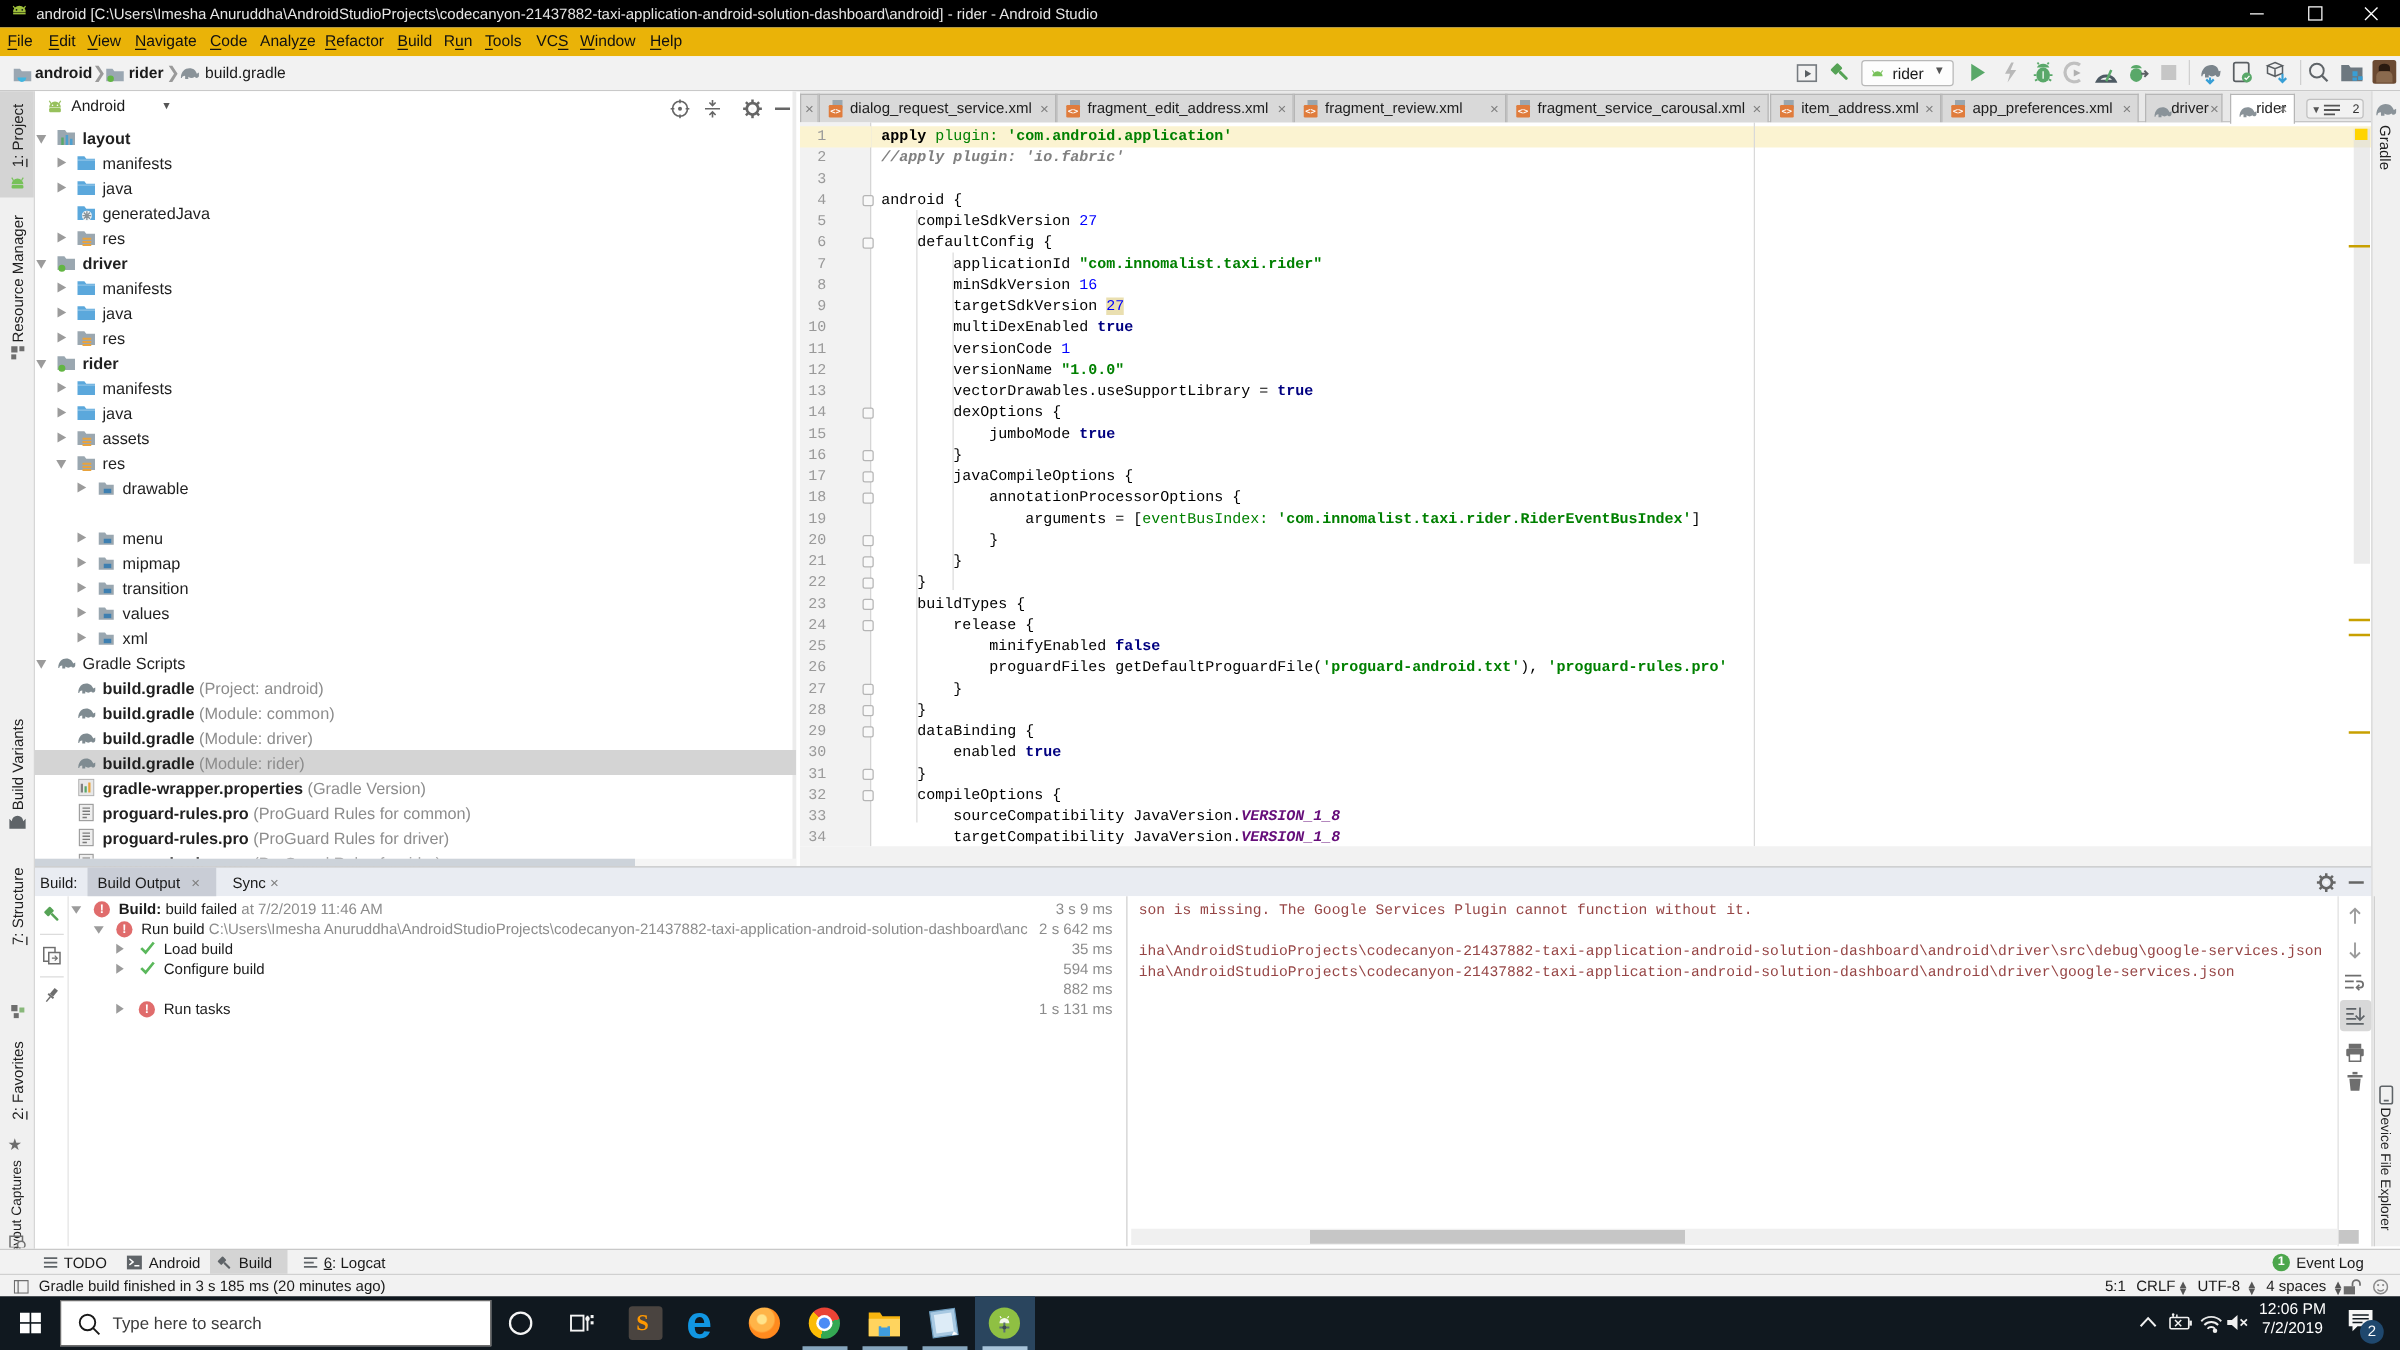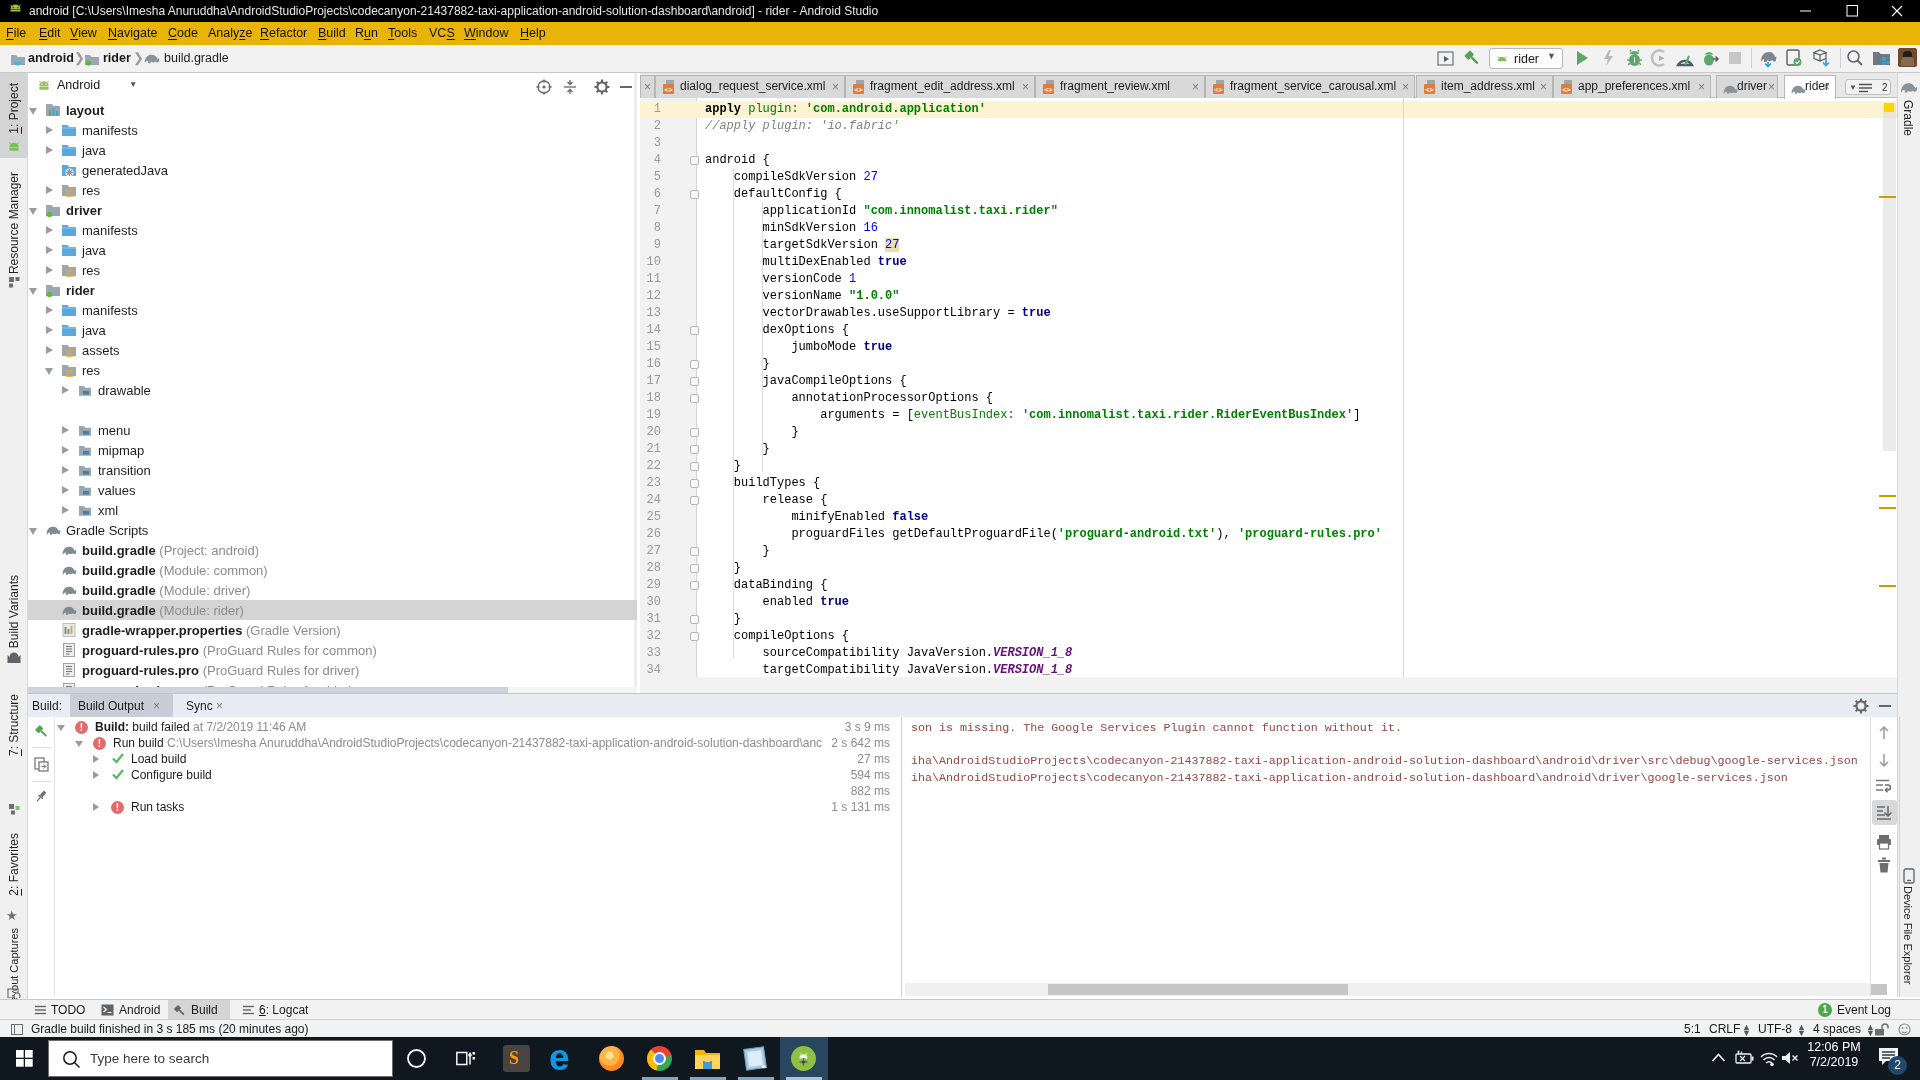--- a/index.html
+++ b/index.html
@@ -37,21 +37,21 @@
 .tab .x{position:absolute;right:5px;top:4px;color:#7e7e7e;font-size:12px;}
 .tab .ic{position:absolute;left:5px;top:3px;width:16px;height:16px;}
 #editor{left:640px;top:98px;width:1257px;height:579px;background:#fff;}
 #gutter{position:absolute;left:0;top:0;width:57px;height:579px;background:#f2f2f2;border-right:1px solid #d5d5d5;}
 #gutternums{position:absolute;left:0;top:3px;width:21px;text-align:right;font-size:12px;line-height:17px;color:#999;}
 #code{position:absolute;left:65px;top:3px;font-size:12px;line-height:17px;color:#000;white-space:pre;}
 #code .s{color:#008000;font-weight:bold;}
 #code .g{color:#008000;}
 #code .n{color:#0000ff;}
 #code .k{color:#000080;font-weight:bold;}
-#code .c{color:#808080;font-style:italic;}
+#code .c{color:#808080;font-style:italic;font-weight:bold;}
 #code .p{color:#660e7a;font-weight:bold;font-style:italic;}
 #code .hl{background:#eadfb0;}
 .foldm{position:absolute;width:9px;height:9px;border:1px solid #b5b5b5;background:#f9f9f9;border-radius:2px;}
 
 #rstrip{left:1897px;top:73px;width:23px;height:924px;background:#f0f0f0;border-left:1px solid #d6d6d6;}
 
 #bheader{left:28px;top:693px;width:1869px;height:24px;background:#e9ecf2;border-top:1px solid #c5c5c5;font-size:12px;color:#1a1a1a;}
 #bpanel{left:28px;top:717px;width:1869px;height:280px;background:#fff;}
 .brow{position:absolute;height:16px;font-size:12px;color:#1c1c1c;white-space:nowrap;}
 .btime{position:absolute;font-size:12px;color:#8c8c8c;text-align:right;width:100px;}
@@ -762,21 +762,21 @@
       <span class="ab" style="left:85px;top:1px;white-space:nowrap;overflow:hidden;max-width:775px">Run build <span style="color:#8c8c8c">C:\Users\Imesha Anuruddha\AndroidStudioProjects\codecanyon-21437882-taxi-application-android-solution-dashboard\anc</span></span>
     </div>
 <div class="btime" style="left:762px;top:19px">2 s 642 ms</div>
 <div class="brow" style="left:0;top:34px;width:870px">
       <span class="barr r" style="left:65px"></span>
       <svg class="chk" style="left:83px" viewBox="0 0 14 14">
         <path d="M2 7.5 L5.5 11 L12 3" stroke="#5bb85c" stroke-width="2.2" fill="none"></path>
       </svg>
       <span class="ab" style="left:103px;top:1px;white-space:nowrap;overflow:hidden;max-width:757px">Load build</span>
     </div>
-<div class="btime" style="left:762px;top:35px">27 ms</div>
+<div class="btime" style="left:762px;top:35px">35 ms</div>
 <div class="brow" style="left:0;top:50px;width:870px">
       <span class="barr r" style="left:65px"></span>
       <svg class="chk" style="left:83px" viewBox="0 0 14 14">
         <path d="M2 7.5 L5.5 11 L12 3" stroke="#5bb85c" stroke-width="2.2" fill="none"></path>
       </svg>
       <span class="ab" style="left:103px;top:1px;white-space:nowrap;overflow:hidden;max-width:757px">Configure build</span>
     </div>
 <div class="btime" style="left:762px;top:51px">594 ms</div>
 <div class="btime" style="left:762px;top:67px">882 ms</div>
 <div class="brow" style="left:0;top:82px;width:870px">

